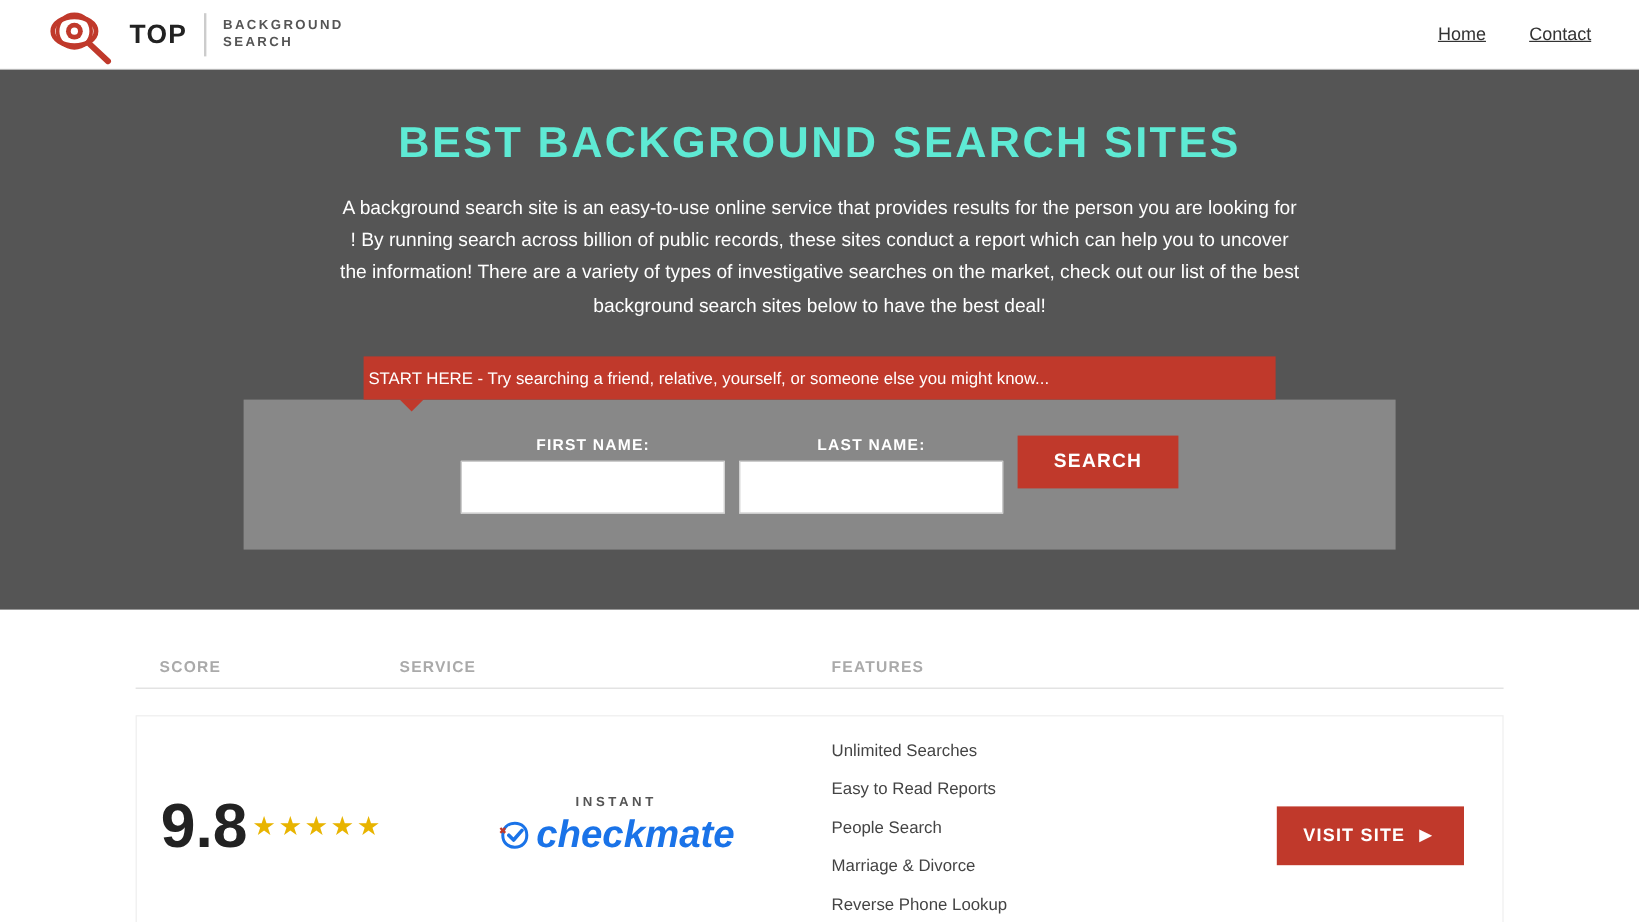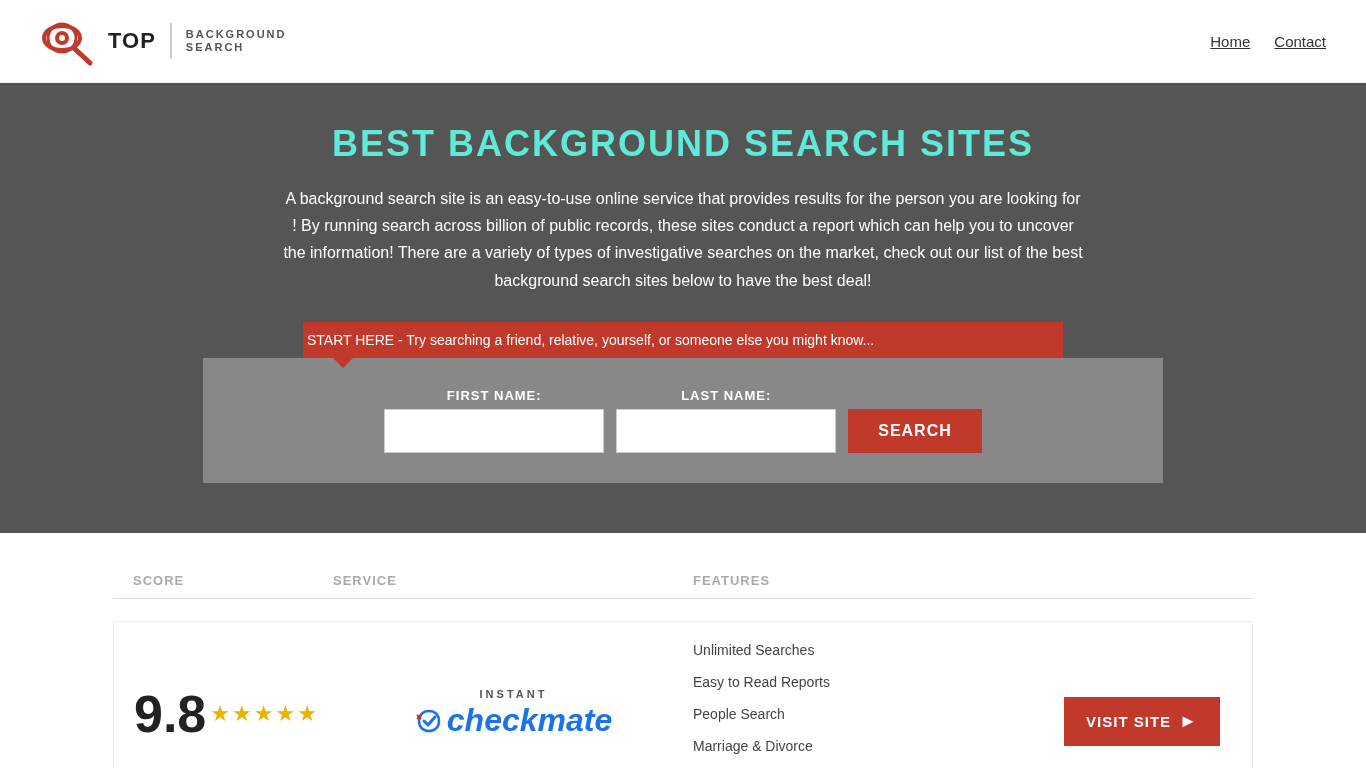--- a/index.html
+++ b/index.html
@@ -6,21 +6,21 @@
     body { font-family: Arial, sans-serif; background: #fff; color: #333; }
 
     
     .header {
       background: #fff;
       display: flex;
       align-items: center;
       justify-content: space-between;
       padding: 10px 40px;
       border-bottom: 1px solid #eee;
-      height: 83px;
+      height: 58px;
     }
     .logo-wrapper {
       display: flex;
       align-items: center;
       gap: 8px;
     }
     .logo-text-top {
       font-size: 22px;
       font-weight: 900;
       color: #222;
@@ -34,21 +34,21 @@
       letter-spacing: 2px;
     }
     .logo-divider {
       width: 2px;
       height: 36px;
       background: #ccc;
       margin: 0 6px;
     }
     nav {
       display: flex;
-      gap: 24px;
+      gap: 36px;
     }
     nav a {
       text-decoration: underline;
       color: #333;
       font-size: 15px;
     }
 
     
     .hero {
       background: #555;
@@ -89,21 +89,21 @@
       border-top: 10px solid #c0392b;
     }
     .search-form-container {
       background: #888;
       max-width: 1000px;
       margin: 0 auto;
       padding: 30px 20px;
     }
     .search-form {
       display: flex;
-      align-items: flex-end;
+      align-items: flex-start;
       justify-content: center;
       gap: 12px;
     }
     .form-group {
       display: flex;
       flex-direction: column;
       gap: 6px;
     }
     .form-group label {
       font-size: 13px;

